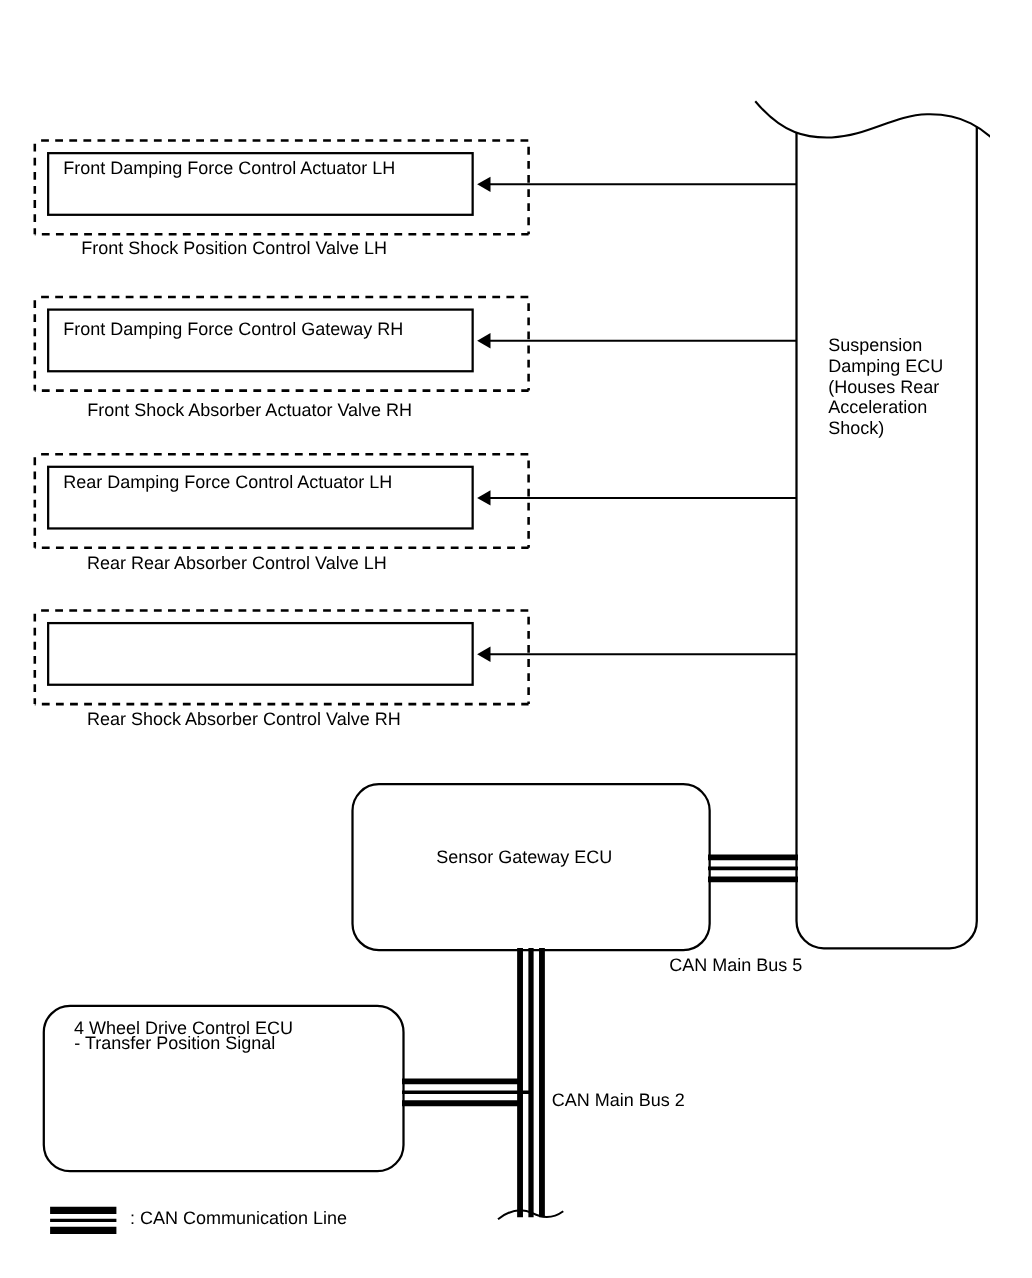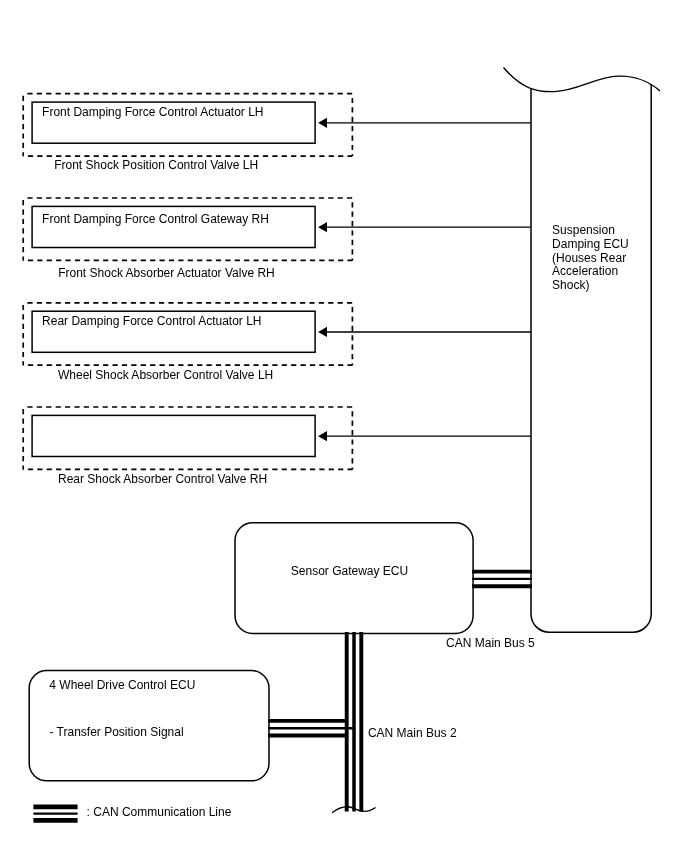--- a/index.html
+++ b/index.html
@@ -75,26 +75,26 @@
     <path class="wire" d="M 332.0 812.8 C 340.5 806.2 348 805.2 355.0 808.8 C 362 812.4 368.5 812.6 375.5 807.5"></path>
     <path class="bus legendbus" d="M 33.4 806.9 L 77.6 806.9"></path>
     <path class="bus legendbus busmid" d="M 33.4 813.6 L 77.6 813.6"></path>
     <path class="bus legendbus" d="M 33.4 820.3 L 77.6 820.3"></path>
   </svg>
   <div class="txt" style="left:42.1px;top:105.9px">Front Damping Force Control Actuator LH</div>
   <div class="txt" style="left:42.1px;top:212.8px">Front Damping Force Control Gateway RH</div>
   <div class="txt" style="left:42.1px;top:314.8px">Rear Damping Force Control Actuator LH</div>
   <div class="txt" style="left:54.2px;top:158.7px">Front Shock Position Control Valve LH</div>
   <div class="txt" style="left:58.2px;top:266.9px">Front Shock Absorber Actuator Valve RH</div>
-  <div class="txt" style="left:58.0px;top:369.2px">Wheel Shock Absorber Control Valve LH</div>
+  <div class="txt" style="left:58.0px;top:369.2px">Rear Rear Absorber Control Valve LH</div>
   <div class="txt" style="left:58.0px;top:473.1px">Rear Shock Absorber Control Valve RH</div>
   <div class="txt" style="left:552.1px;top:223.9px">Suspension</div>
   <div class="txt" style="left:552.1px;top:237.7px">Damping ECU</div>
   <div class="txt" style="left:552.1px;top:251.5px">(Houses Rear</div>
   <div class="txt" style="left:552.1px;top:265.3px">Acceleration</div>
   <div class="txt" style="left:552.1px;top:279.1px">Shock)</div>
   <div class="txt" style="left:290.8px;top:564.9px">Sensor Gateway ECU</div>
   <div class="txt" style="left:49.3px;top:678.6px">4 Wheel Drive Control ECU</div>
-  <div class="txt" style="left:49.5px;top:726px">- Transfer Position Signal</div>
+  <div class="txt" style="left:49.5px;top:689px">- Transfer Position Signal</div>
   <div class="txt" style="left:446.1px;top:637.0px">CAN Main Bus 5</div>
   <div class="txt" style="left:367.9px;top:726.6px">CAN Main Bus 2</div>
   <div class="txt" style="left:86.6px;top:806.2px">: CAN Communication Line</div>
 </div>
 
 </body></html>

